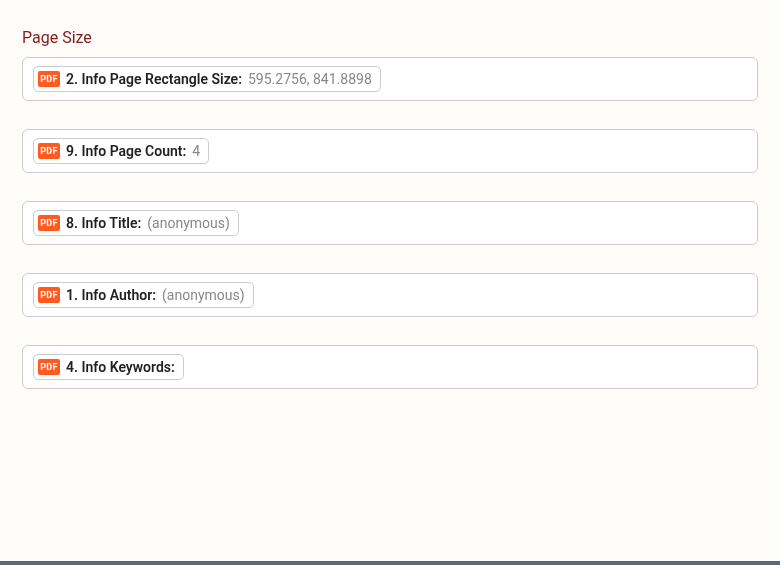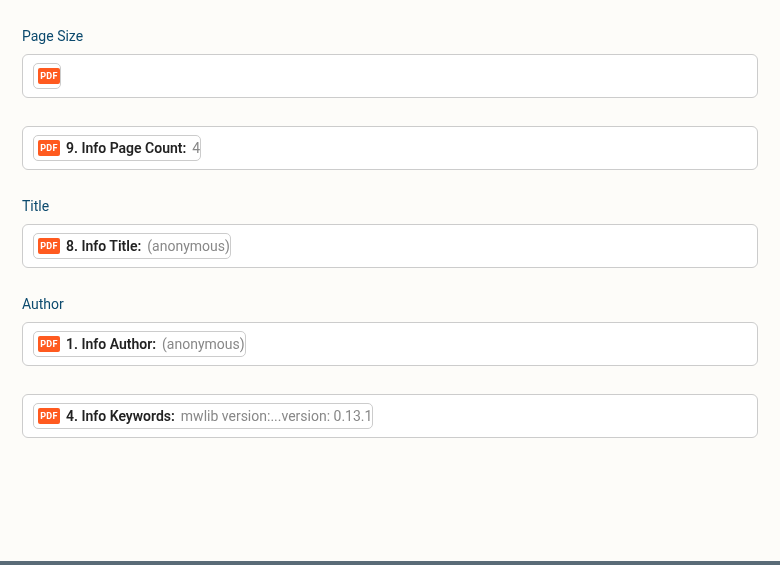--- a/index.html
+++ b/index.html
@@ -12,39 +12,39 @@
       background: #fdfcf9;
       padding: 28px 22px;
       width: 780px;
       height: 565px;
       color: #333;
     }
     .field-group {
       margin-bottom: 28px;
     }
     .field-label {
-      font-size: 14px;
-      color: #0c4a6e;
+      font-size: 16px;
+      color: #7f1d1d;
       margin-bottom: 10px;
       font-weight: 400;
     }
     .field-container {
       border: 1px solid #ccc;
       border-radius: 6px;
       padding: 8px 10px;
       background: #fff;
       display: flex;
       align-items: center;
     }
     .pill {
       display: inline-flex;
       align-items: center;
       border: 1px solid #ccc;
       border-radius: 5px;
-      padding: 4px 0 4px 4px;
+      padding: 4px 8px 4px 4px;
       background: #fff;
       gap: 6px;
       font-size: 14px;
     }
     .pdf-badge {
       display: inline-flex;
       align-items: center;
       justify-content: center;
       background: #ff5a1f;
       color: #fff;
@@ -73,59 +73,58 @@
     }
   </style>
 </head>
 <body>
 
 <div class="field-group">
   <div class="field-label">Page Size</div>
   <div class="field-container">
     <div class="pill">
       <span class="pdf-badge">PDF</span>
+      <span class="pill-label">2. Info Page Rectangle Size:</span>
+      <span class="pill-value">595.2756, 841.8898</span>
     </div>
   </div>
 </div>
 
 <div class="field-group">
   <div class="field-container">
     <div class="pill">
       <span class="pdf-badge">PDF</span>
       <span class="pill-label">9. Info Page Count:</span>
       <span class="pill-value">4</span>
     </div>
   </div>
 </div>
 
 <div class="field-group">
-  <div class="field-label">Title</div>
   <div class="field-container">
     <div class="pill">
       <span class="pdf-badge">PDF</span>
       <span class="pill-label">8. Info Title:</span>
       <span class="pill-value">(anonymous)</span>
     </div>
   </div>
 </div>
 
 <div class="field-group">
-  <div class="field-label">Author</div>
   <div class="field-container">
     <div class="pill">
       <span class="pdf-badge">PDF</span>
       <span class="pill-label">1. Info Author:</span>
       <span class="pill-value">(anonymous)</span>
     </div>
   </div>
 </div>
 
 <div class="field-group">
   <div class="field-container">
     <div class="pill">
       <span class="pdf-badge">PDF</span>
       <span class="pill-label">4. Info Keywords:</span>
-      <span class="pill-value">mwlib version:...version: 0.13.1</span>
     </div>
   </div>
 </div>
 
 <div class="bottom-bar"></div>
 
 </body></html>

